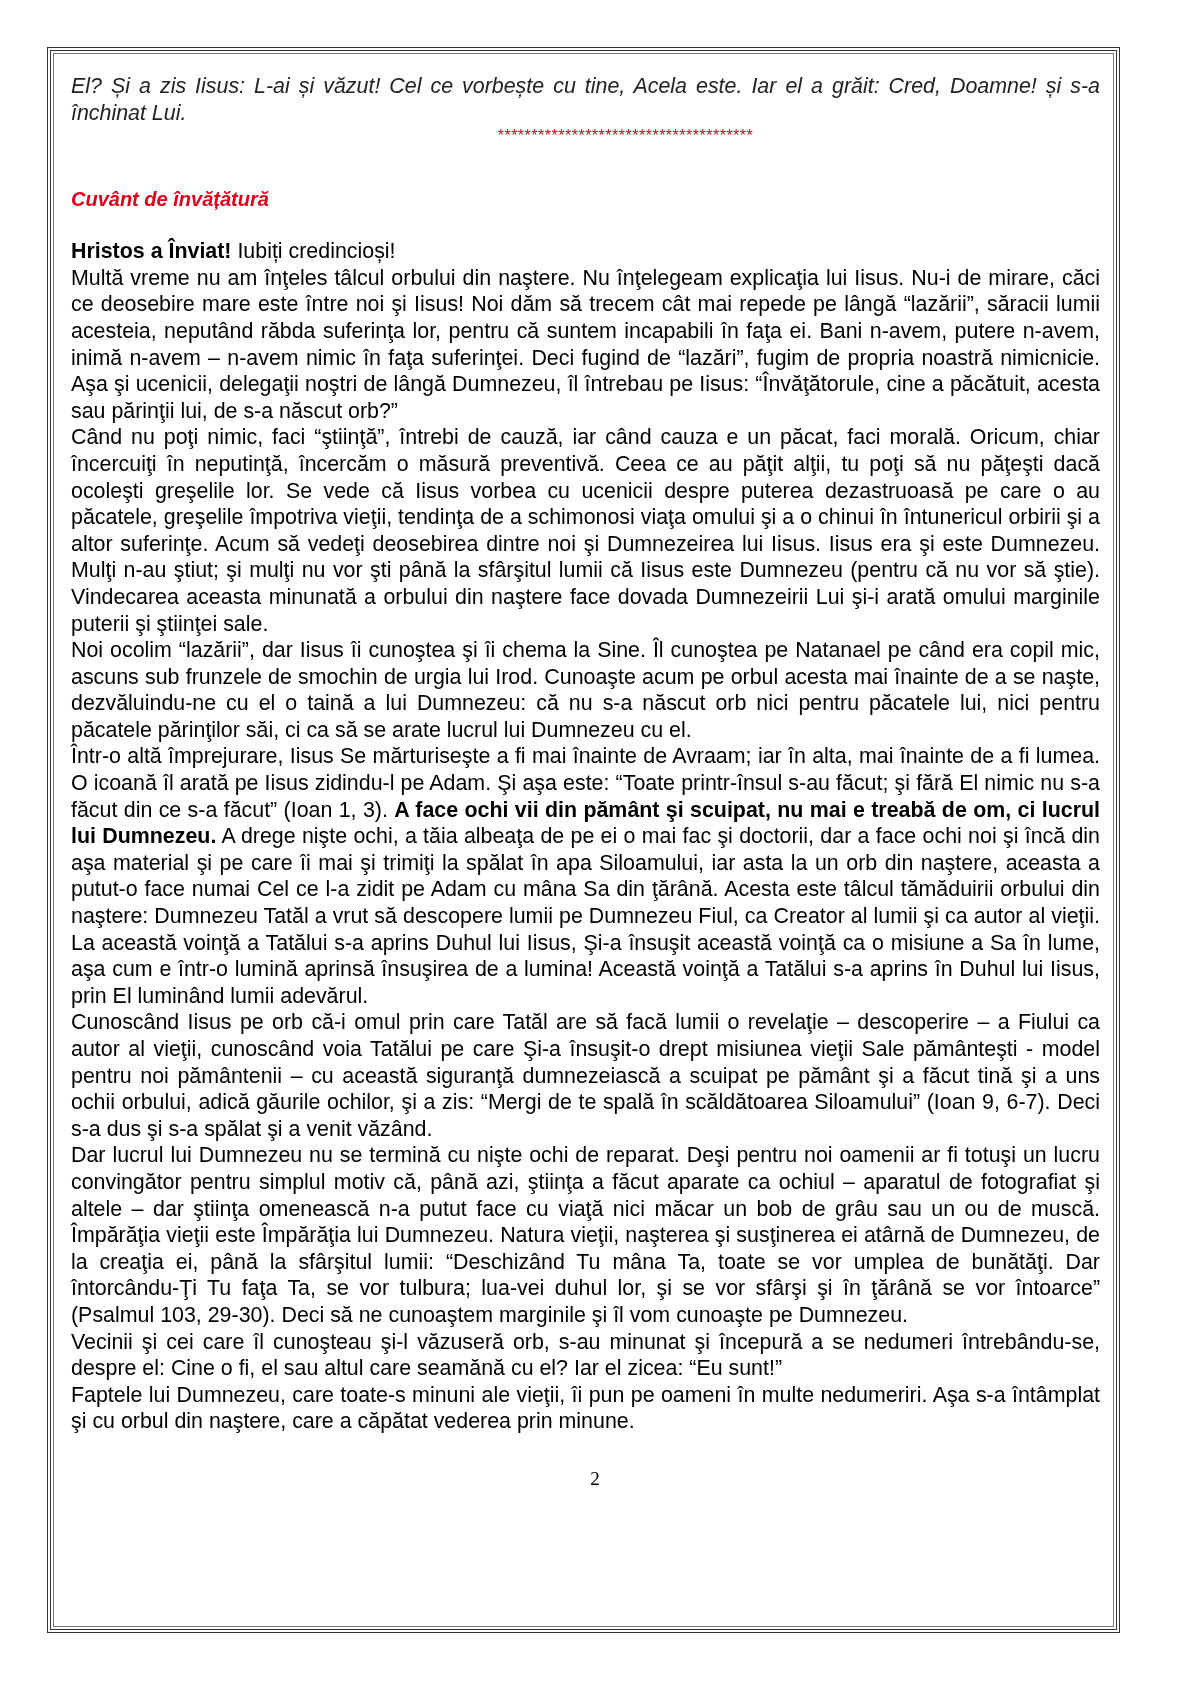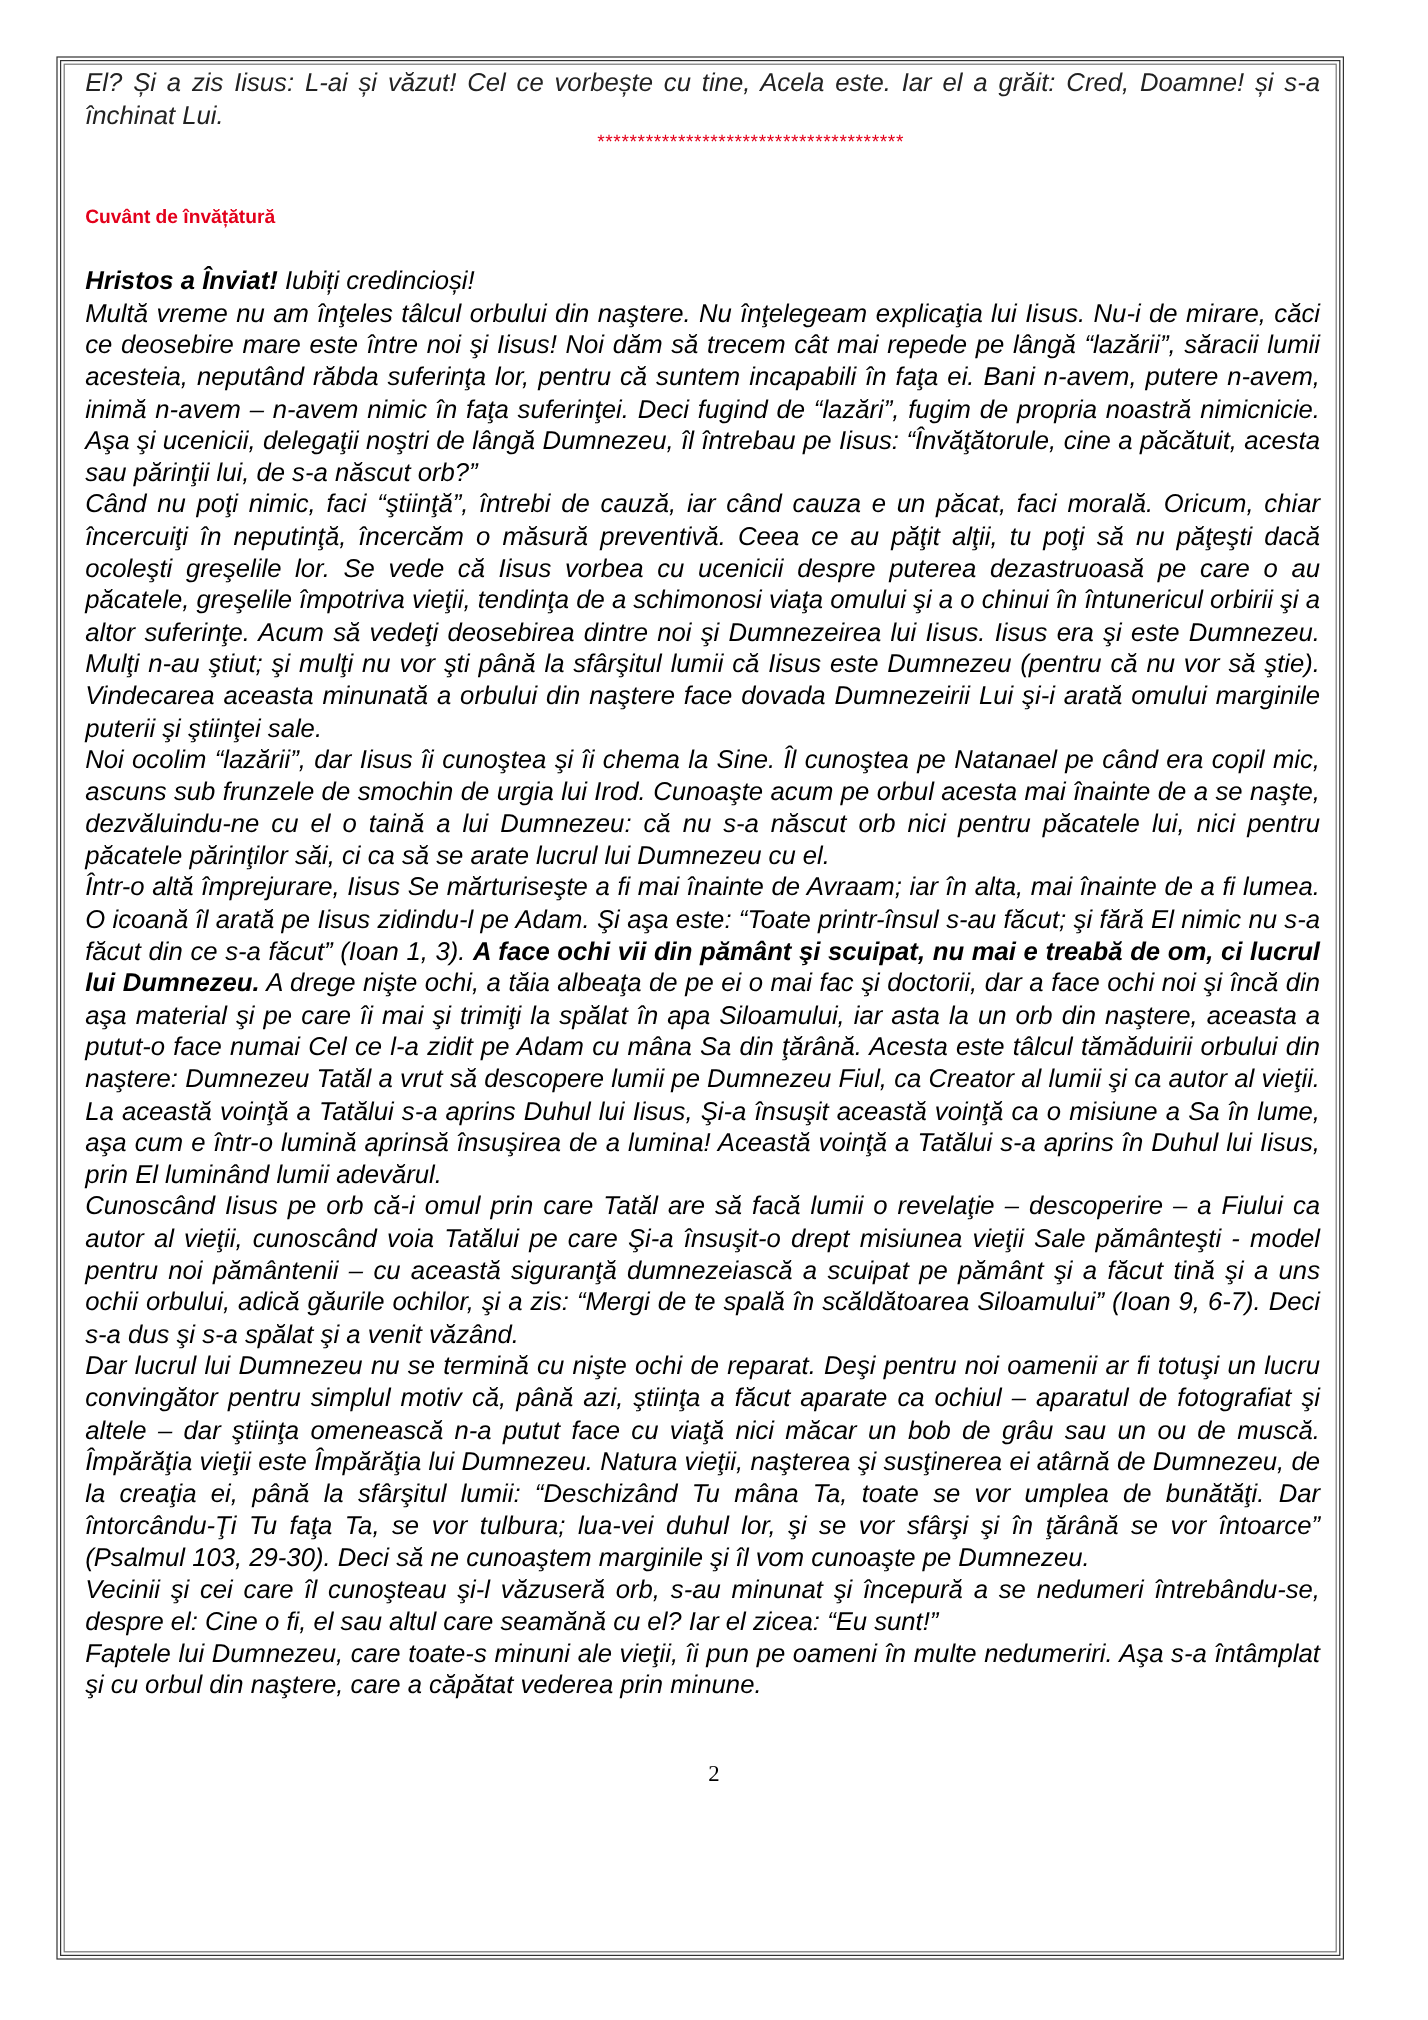--- a/index.html
+++ b/index.html
@@ -6,36 +6,36 @@
   body { width:1190px; height:1683px; position:relative; overflow:hidden; }
   .frame {
     position:absolute; left:47px; top:47px; width:1073px; height:1586px;
     border:4px double #333333; box-sizing:border-box;
   }
   .frame-inner {
     position:absolute; left:2px; top:2px; right:2px; bottom:2px;
     border:1px solid #777777;
   }
   .content {
-    position:absolute; left:71px; top:56px; width:1029px;
+    position:absolute; left:71px; top:73px; width:1029px;
     font-family:"Liberation Sans", sans-serif; font-size:21.4px; line-height:26.6px; color:#000;
   }
   .intro {
     font-style:italic; color:#222; text-align:justify; margin:0;
   }
   .stars {
     color:#e3001b; text-align:center; font-size:16px; line-height:20px; margin:0; padding-left:80px;
     letter-spacing:0.5px;
   }
   .heading {
-    color:#e3001b; font-weight:bold; font-size:16px;
+    color:#e3001b; font-style:italic; font-weight:bold; font-size:20px;
     margin:38px 0 0 0; line-height:30px;
   }
   .body-text { margin-top:24px; }
-  .para { margin:0; text-align:justify;font-style:italic; }
+  .para { margin:0; text-align:justify; }
   .para b { font-weight:bold; }
   .page-number {
     position:absolute; left:0; width:1190px; top:1468px; text-align:center;
     font-family:"Liberation Serif", serif; font-size:19px; color:#000;
   }
 </style>
 </head>
 <body>
 
 <div class="frame">

